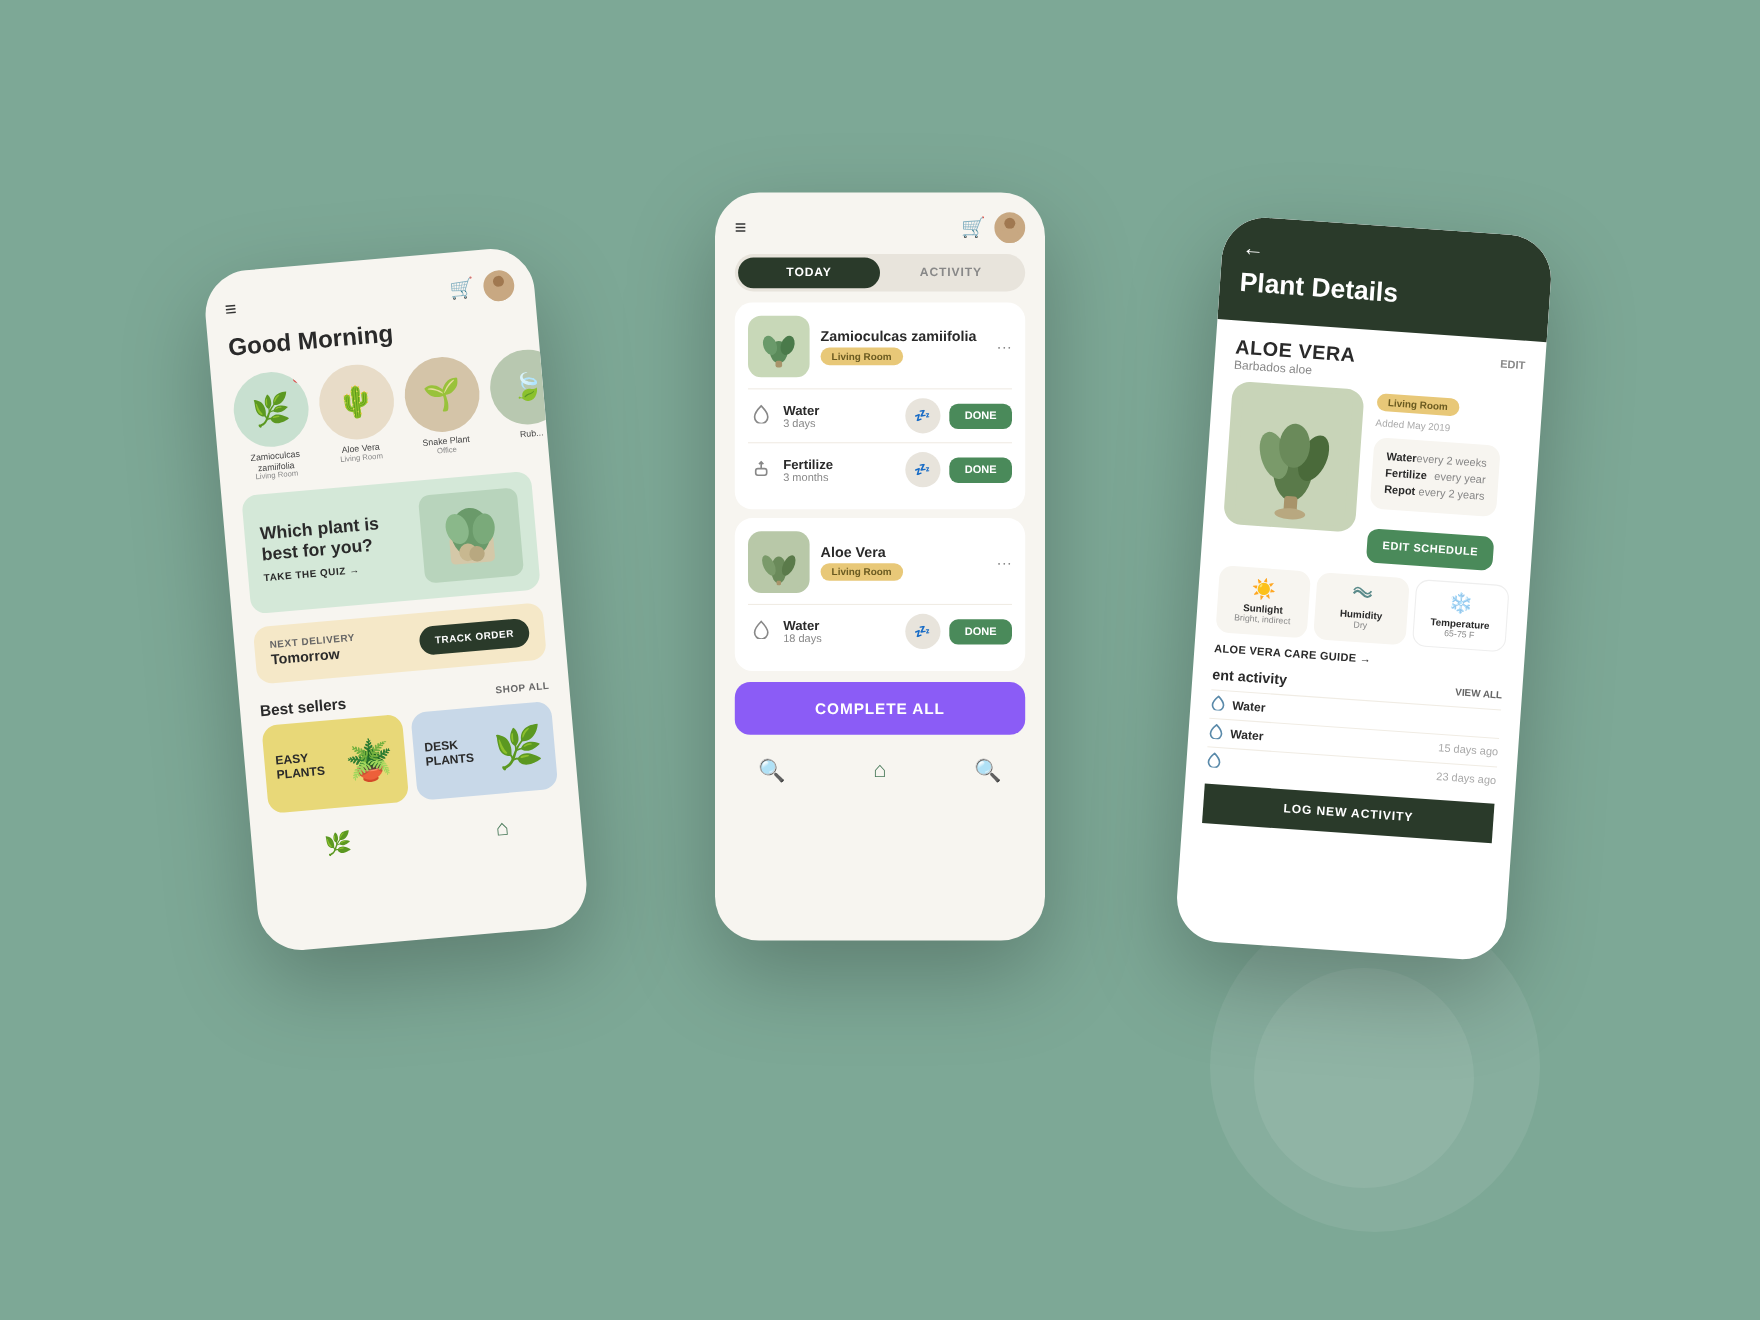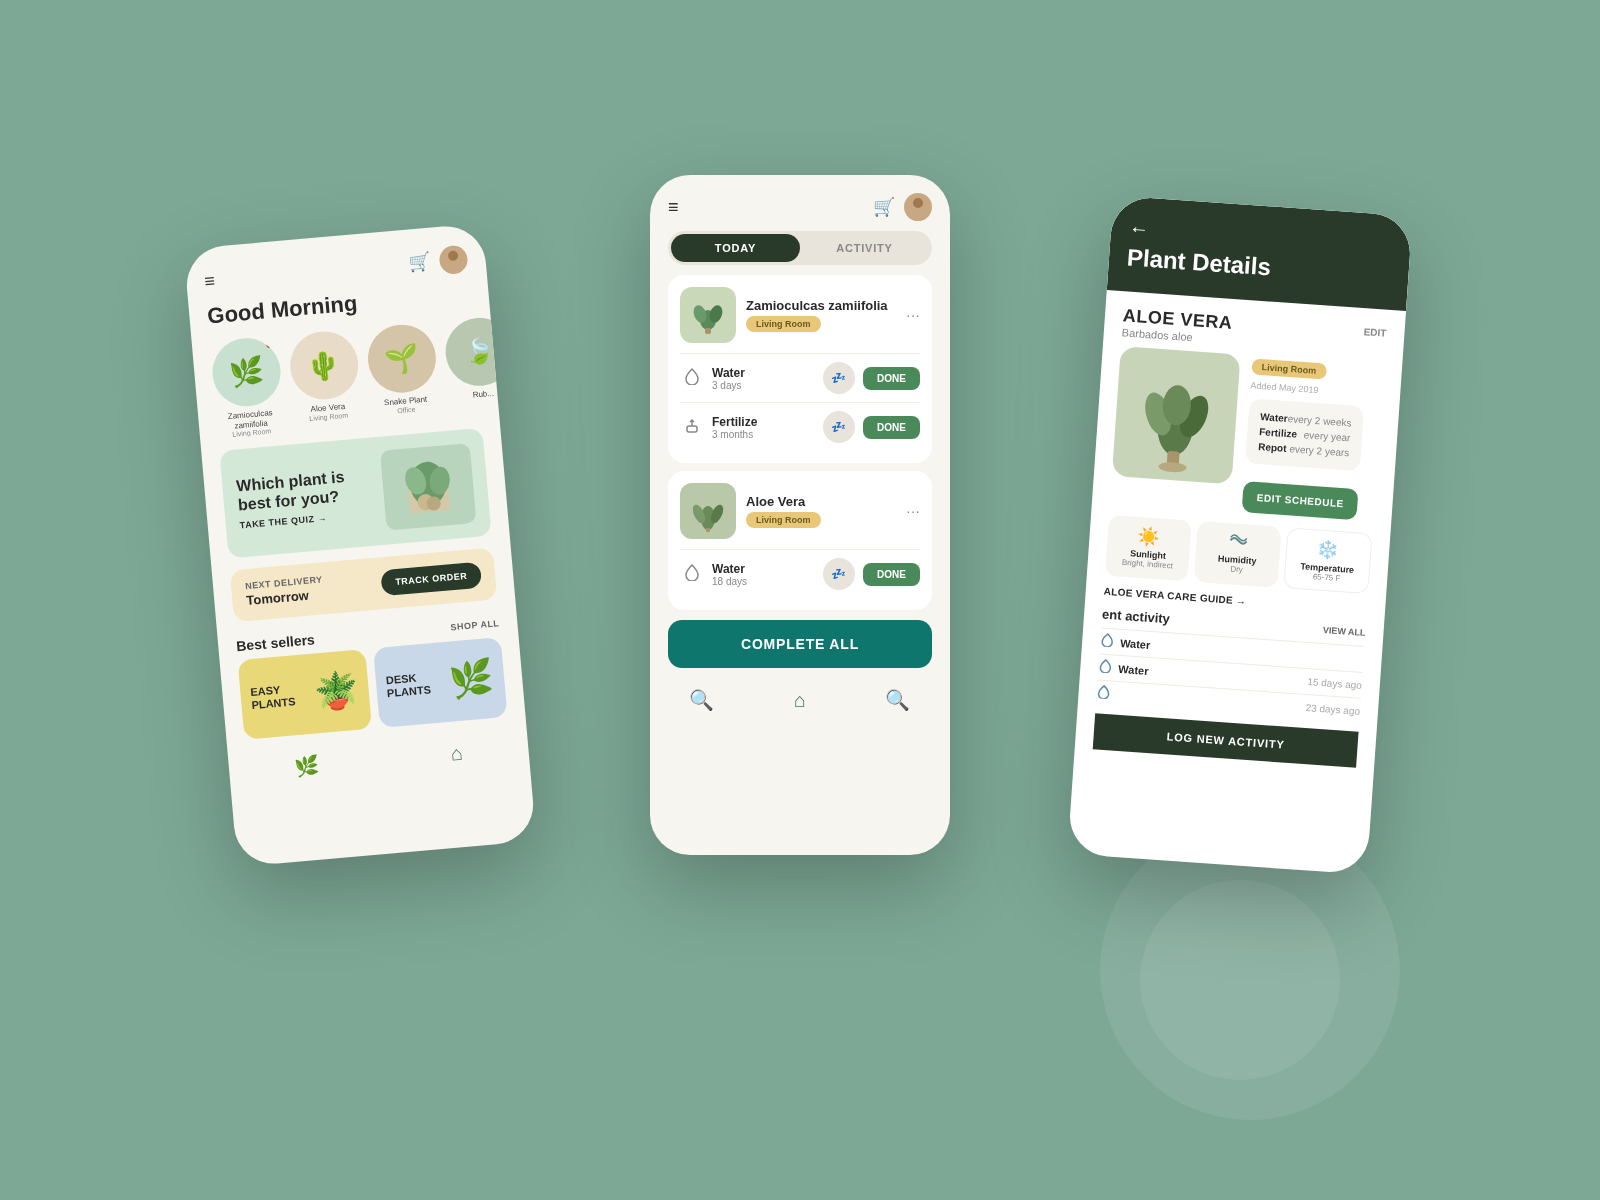--- a/index.html
+++ b/index.html
@@ -361,21 +361,21 @@
       border: none;
       border-radius: 8px;
       padding: 6px 14px;
       font-size: 10px;
       font-weight: 700;
       cursor: pointer;
     }
 
     .complete-all-btn {
       margin: 10px 18px;
-      background: #0f766e;
+      background: #8b5cf6;
       color: white;
       border: none;
       border-radius: 14px;
       width: calc(100% - 36px);
       padding: 16px;
       font-size: 14px;
       font-weight: 700;
       letter-spacing: 0.8px;
       cursor: pointer;
       display: block;

